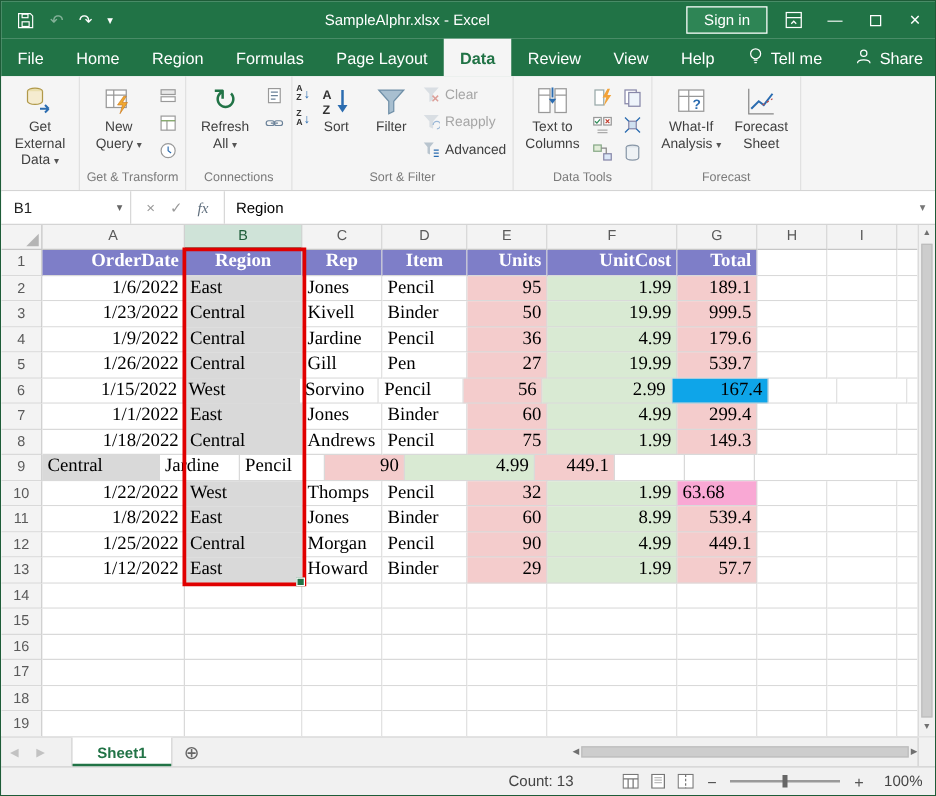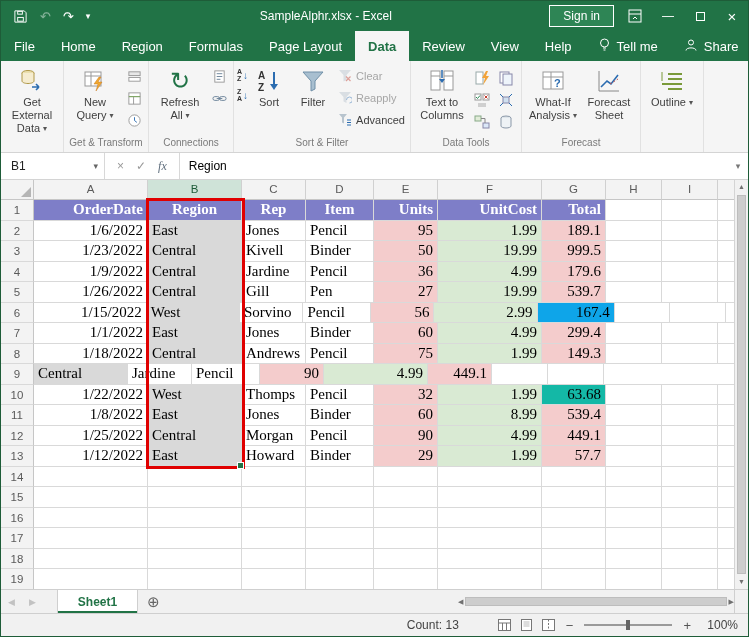--- a/index.html
+++ b/index.html
@@ -427,37 +427,20 @@
                 <path d="M14 16l8-5" stroke="#c0504d" stroke-dasharray="2 2" fill="none"></path>
               </svg>
           </span>
           <span>Forecast</span>
           <span>Sheet</span>
         </div>
       </div>
       <div class="rgroup-label">Forecast</div>
     </div>
 
-    <div class="rgroup">
-      <div class="rgroup-body">
-        <div class="bigbtn">
-          <span class="bicon">
-            <svg width="26" height="26" viewBox="0 0 26 26">
-                <path d="M9 6h14M9 11h14M3 16h20M9 21h14" stroke="#7a9a3a" stroke-width="2.2"></path>
-                <path d="M3 4v9" stroke="#7a9a3a"></path>
-              </svg>
-          </span>
-          <span class="bl2">
-              <span>Outline</span>
-              <span class="g g-caret-down ddc"></span>
-            </span>
-        </div>
-      </div>
-      <div class="rgroup-label"></div>
-    </div>
 
   </div>
 
   <div class="formula-bar">
     <div class="namebox">
       <span>B1</span>
       <span class="nb-caret g g-caret-down"></span>
     </div>
     <div class="fxbtns">
       <span class="g g-x"></span>
@@ -601,21 +584,21 @@
             <div class="cell spacer"></div>
           </div>
           <div class="grow">
             <div class="rowhdr">10</div>
             <div class="cell" style="width: 114px; text-align: right;">1/22/2022</div>
             <div class="cell" style="width: 94px; text-align: left; background: rgb(217, 217, 217);">West</div>
             <div class="cell" style="width: 64px; text-align: left;">Thomps</div>
             <div class="cell" style="width: 68px; text-align: left;">Pencil</div>
             <div class="cell" style="width: 64px; text-align: right; background: rgb(244, 204, 204);">32</div>
             <div class="cell" style="width: 104px; text-align: right; background: rgb(217, 234, 211);">1.99</div>
-            <div class="cell" style="width: 64px; text-align: right; background: #14b8a6;">63.68</div>
+            <div class="cell" style="width: 64px; text-align: left; background: #f9a8d4;">63.68</div>
             <div class="cell" style="width: 56px;"></div>
             <div class="cell" style="width: 56px;"></div>
             <div class="cell spacer"></div>
           </div>
           <div class="grow">
             <div class="rowhdr">11</div>
             <div class="cell" style="width: 114px; text-align: right;">1/8/2022</div>
             <div class="cell" style="width: 94px; text-align: left; background: rgb(217, 217, 217);">East</div>
             <div class="cell" style="width: 64px; text-align: left;">Jones</div>
             <div class="cell" style="width: 68px; text-align: left;">Binder</div>

